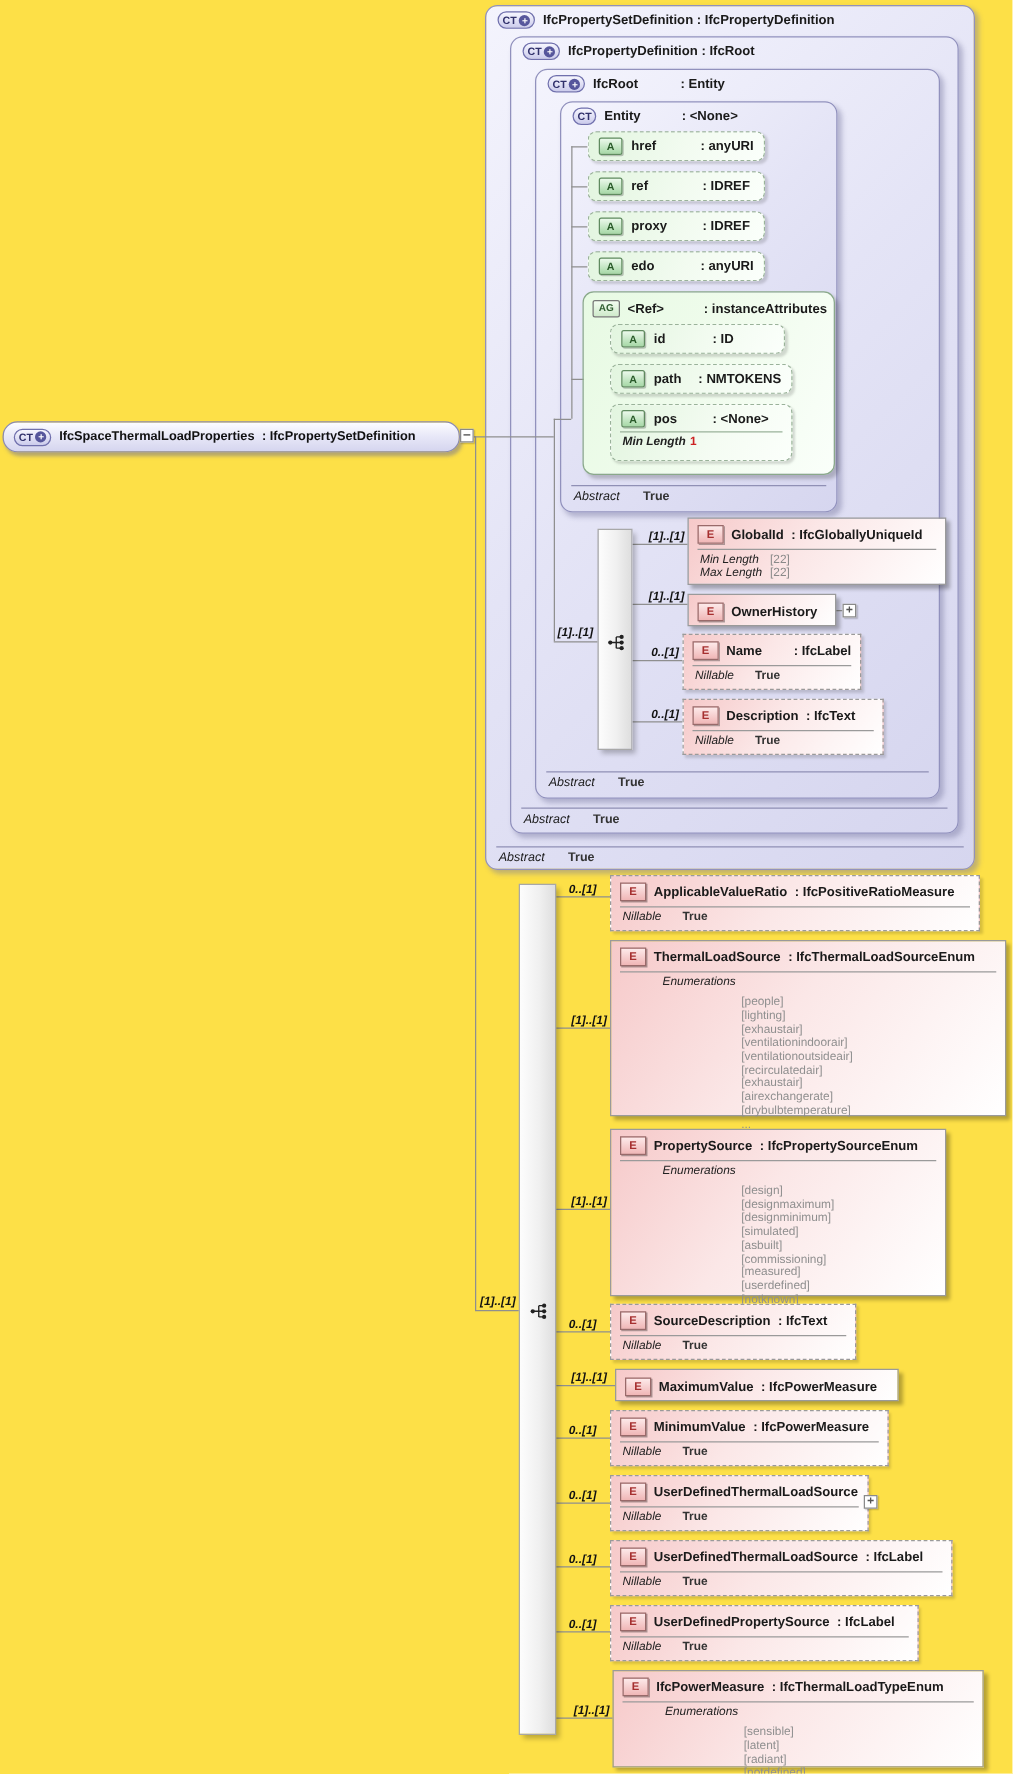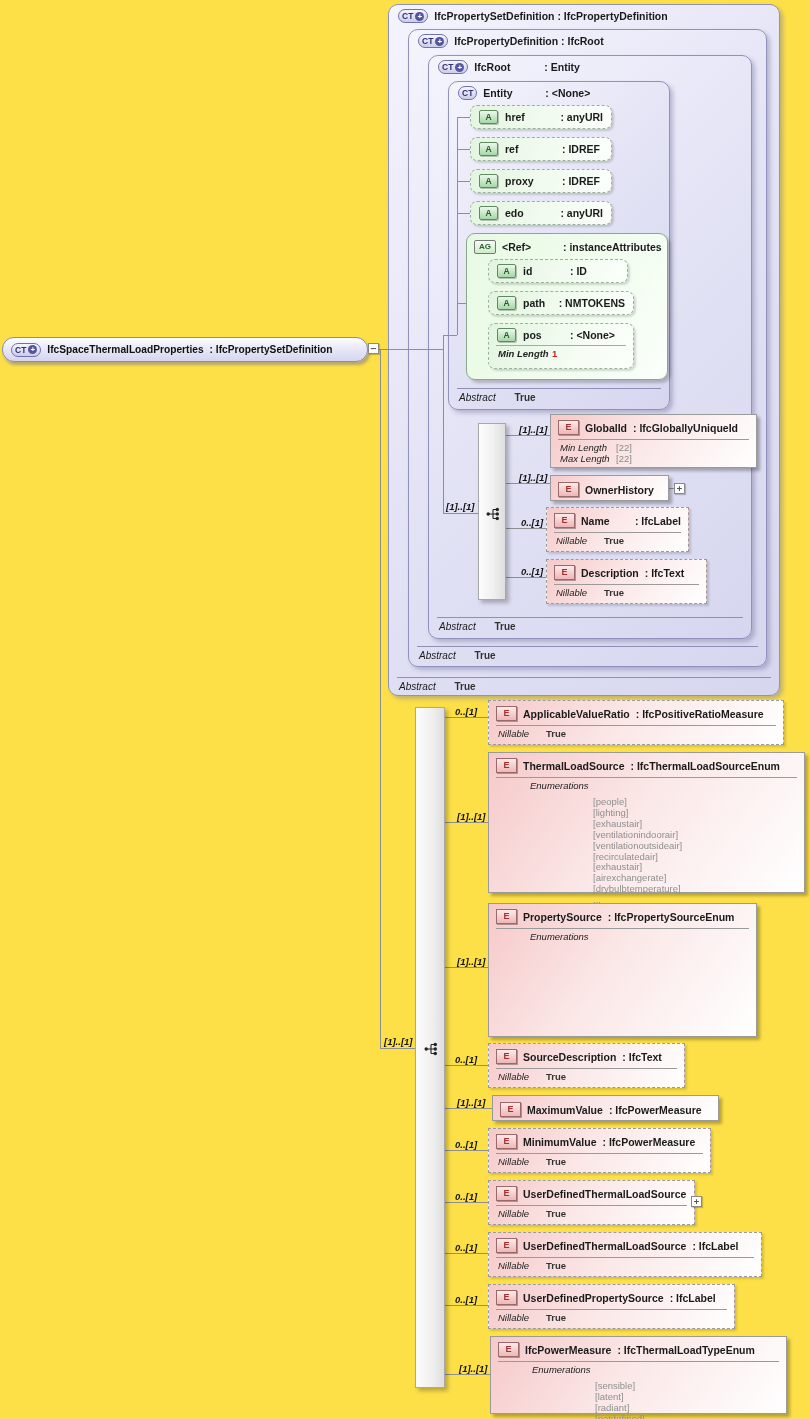--- a/index.html
+++ b/index.html
@@ -363,20 +363,31 @@
   <div class="card" style="left:457px;top:956px">[1]..[1]</div>
   <div class="ebox" style="left:488px;top:903px;width:269px;height:134px">
     <div class="ebox-header">
       <span class="e-icon">E</span>
       <span>PropertySource</span>
       <span>: IfcPropertySourceEnum</span>
     </div>
     <div class="ebox-divider"></div>
     <div class="facet-row">
       <span class="facet-label w63">Enumerations</span>
+      <div class="enum-values">
+        <div>[design]</div>
+        <div>[designmaximum]</div>
+        <div>[designminimum]</div>
+        <div>[simulated]</div>
+        <div>[asbuilt]</div>
+        <div>[commissioning]</div>
+        <div>[measured]</div>
+        <div>[userdefined]</div>
+        <div>[notknown]</div>
+      </div>
     </div>
   </div>
 
   <div class="card" style="left:455px;top:1054px">0..[1]</div>
   <div class="ebox dashed" style="left:488px;top:1043px;width:197px;height:45px">
     <div class="ebox-header">
       <span class="e-icon">E</span>
       <span>SourceDescription</span>
       <span>: IfcText</span>
     </div>

